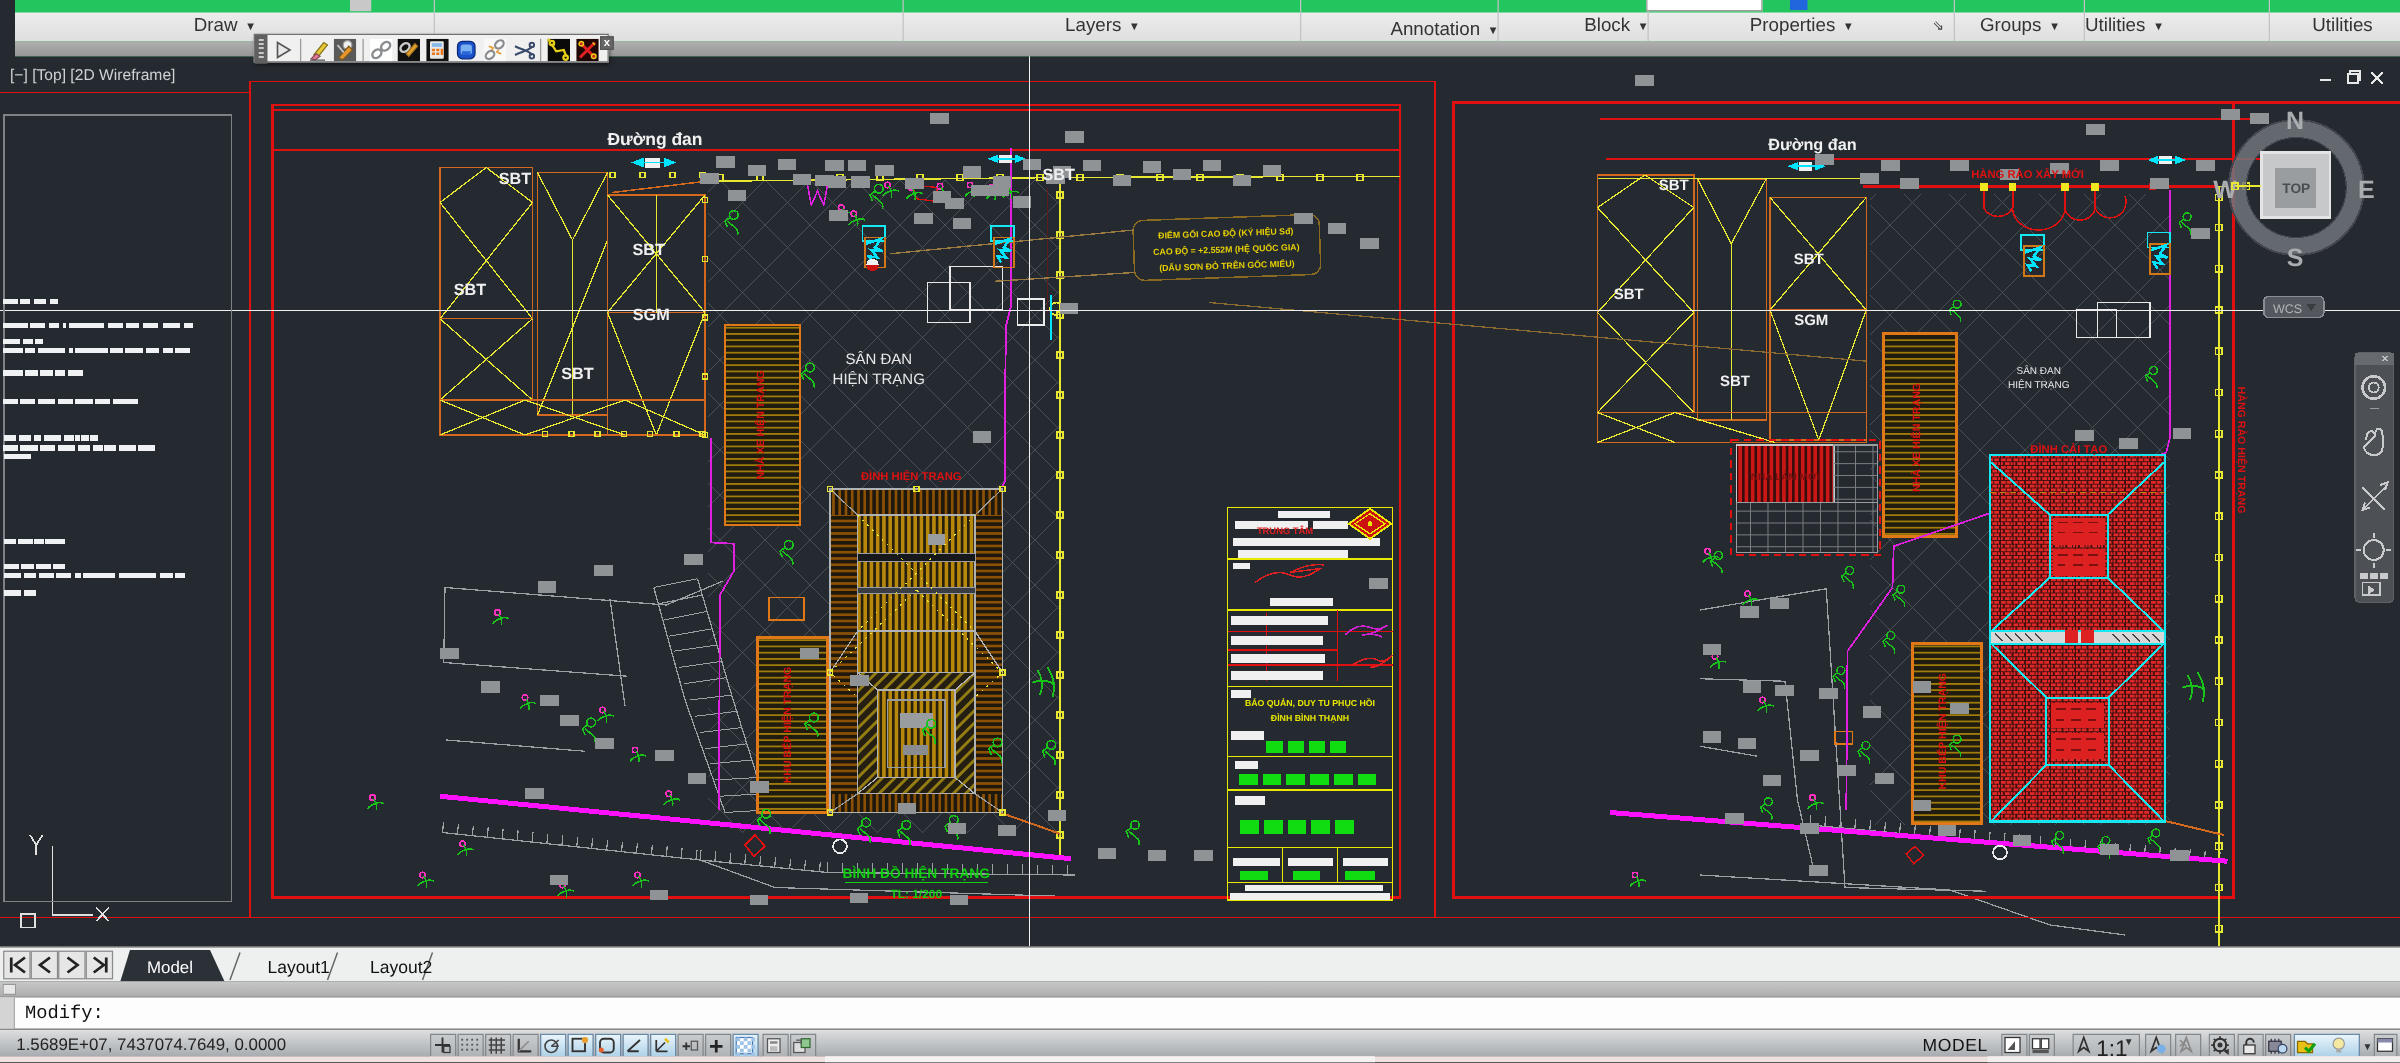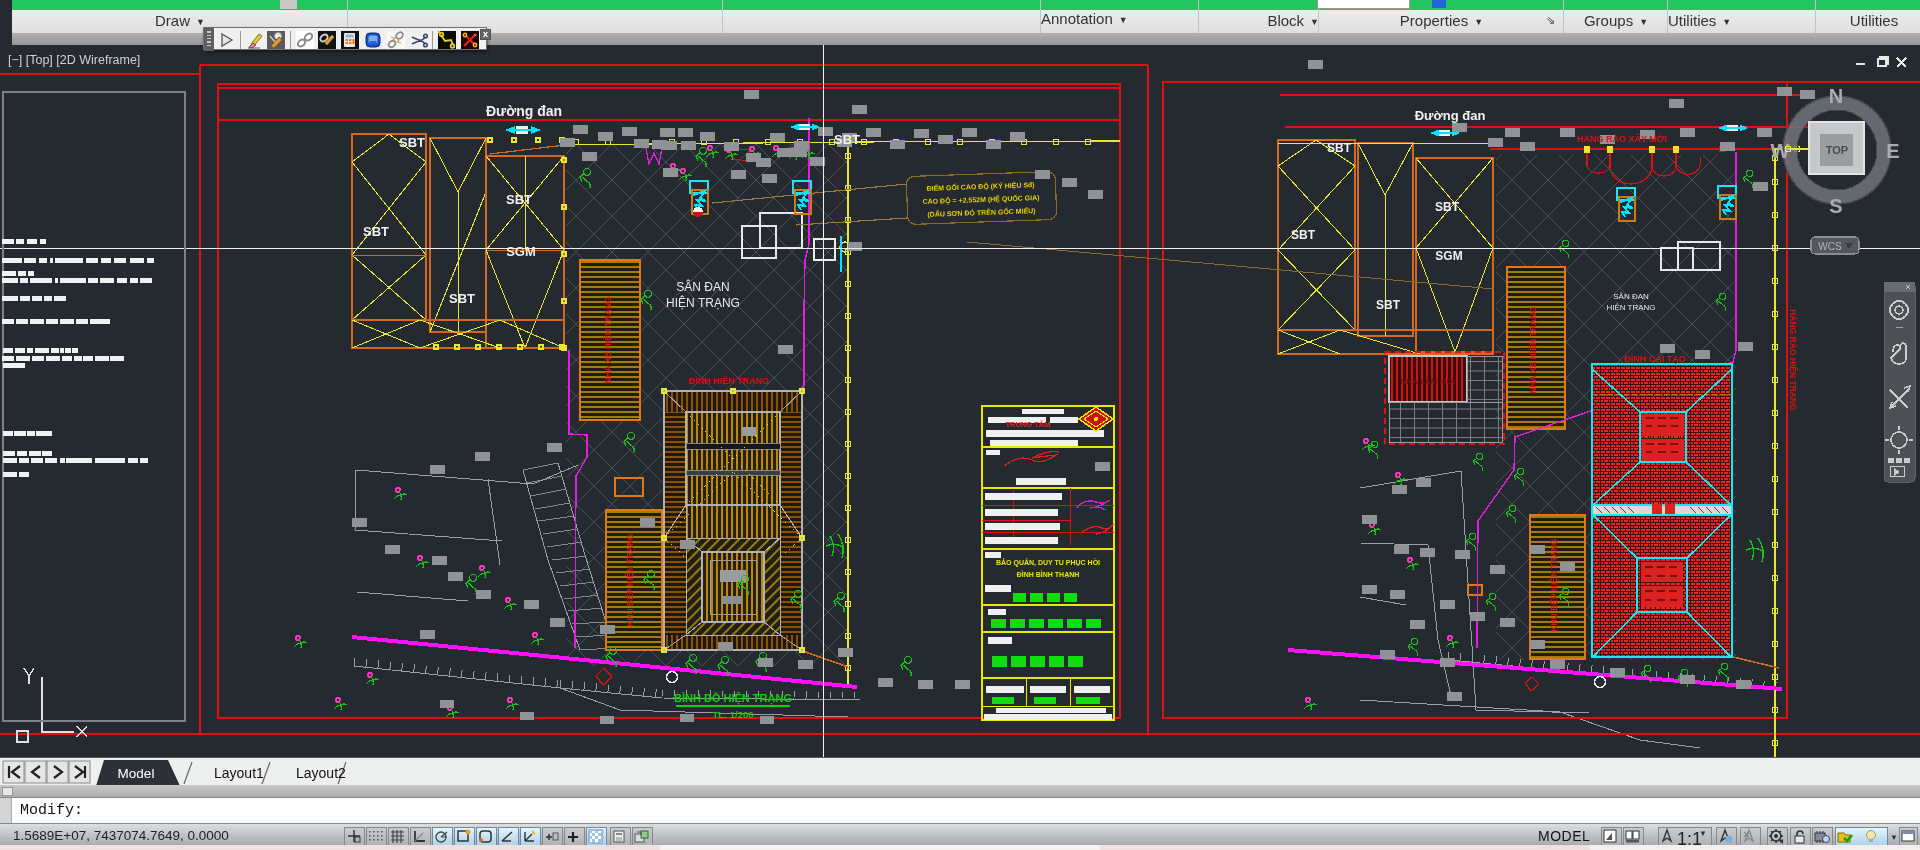--- a/index.html
+++ b/index.html
@@ -897,22 +897,23 @@
     <rect x="19" y="472" width="10" height="4.5" fill="#eff1f2"></rect>
     <text x="8" y="64" fill="#cfd2d4" font-size="12.5" font-family="Liberation Sans">[−] [Top] [2D Wireframe]</text>
   </svg>
 <div style="position:absolute;left:12px;top:0;width:1920px;height:45px;background:#22c55e">
 <div style="position:absolute;left:0;top:10px;width:1920px;height:23px;background:linear-gradient(#ececec,#dfdfdf)"></div>
 <div style="position:absolute;left:0;top:33px;width:1920px;height:12px;background:linear-gradient(#b0b0b0,#969696)"></div>
 <div style="position:absolute;left:335px;top:0;width:1px;height:33px;background:#c2c2c2"></div>
     <div style="position:absolute;left:0px;top:10px;width:336px;height:23px;text-align:center;font-size:15px;color:#333;line-height:22px;white-space:nowrap">Draw<span style="font-size:9px;position:relative;top:-1px;margin-left:6px">▼</span></div>
     <div style="position:absolute;left:710px;top:0;width:1px;height:33px;background:#c2c2c2"></div>
     <div style="position:absolute;left:1028px;top:0;width:1px;height:33px;background:#c2c2c2"></div>
+    <div style="position:absolute;left:711px;top:10px;width:318px;height:23px;text-align:center;font-size:15px;color:#333;line-height:22px;white-space:nowrap">Layers<span style="font-size:9px;position:relative;top:-1px;margin-left:6px">▼</span></div>
     <div style="position:absolute;left:1186px;top:0;width:1px;height:33px;background:#c2c2c2"></div>
-    <div style="position:absolute;left:1029px;top:10px;width:158px;height:23px;text-align:left;font-size:15px;color:#333;line-height:18px;white-space:nowrap">Annotation<span style="font-size:9px;position:relative;top:-1px;margin-left:6px">▼</span></div>
+    <div style="position:absolute;left:1029px;top:10px;width:158px;height:23px;text-align:right;font-size:15px;color:#333;line-height:28px;white-space:nowrap">Annotation<span style="font-size:9px;position:relative;top:-1px;margin-left:6px">▼</span></div>
     <div style="position:absolute;left:1306px;top:0;width:1px;height:33px;background:#c2c2c2"></div>
     <div style="position:absolute;left:1187px;top:10px;width:120px;height:23px;text-align:right;font-size:15px;color:#333;line-height:22px;white-space:nowrap">Block<span style="font-size:9px;position:relative;top:-1px;margin-left:6px">▼</span></div>
     <div style="position:absolute;left:1551px;top:0;width:1px;height:33px;background:#c2c2c2"></div>
     <div style="position:absolute;left:1307px;top:10px;width:245px;height:23px;text-align:center;font-size:15px;color:#333;line-height:22px;white-space:nowrap">Properties<span style="font-size:9px;position:relative;top:-1px;margin-left:6px">▼</span></div>
     <div style="position:absolute;left:1655px;top:0;width:1px;height:33px;background:#c2c2c2"></div>
     <div style="position:absolute;left:1552px;top:10px;width:104px;height:23px;text-align:center;font-size:15px;color:#333;line-height:22px;white-space:nowrap">Groups<span style="font-size:9px;position:relative;top:-1px;margin-left:6px">▼</span></div>
     <div style="position:absolute;left:1803px;top:0;width:1px;height:33px;background:#c2c2c2"></div>
     <div style="position:absolute;left:1656px;top:10px;width:148px;height:23px;font-size:15px;color:#333;line-height:22px;white-space:nowrap">Utilities<span style="font-size:9px;position:relative;top:-1px;margin-left:6px">▼</span></div>
     <div style="position:absolute;left:1919px;top:0;width:1px;height:33px;background:#c2c2c2"></div>
     <div style="position:absolute;left:1804px;top:10px;width:116px;height:23px;text-align:center;font-size:15px;color:#333;line-height:22px;white-space:nowrap">Utilities</div>

